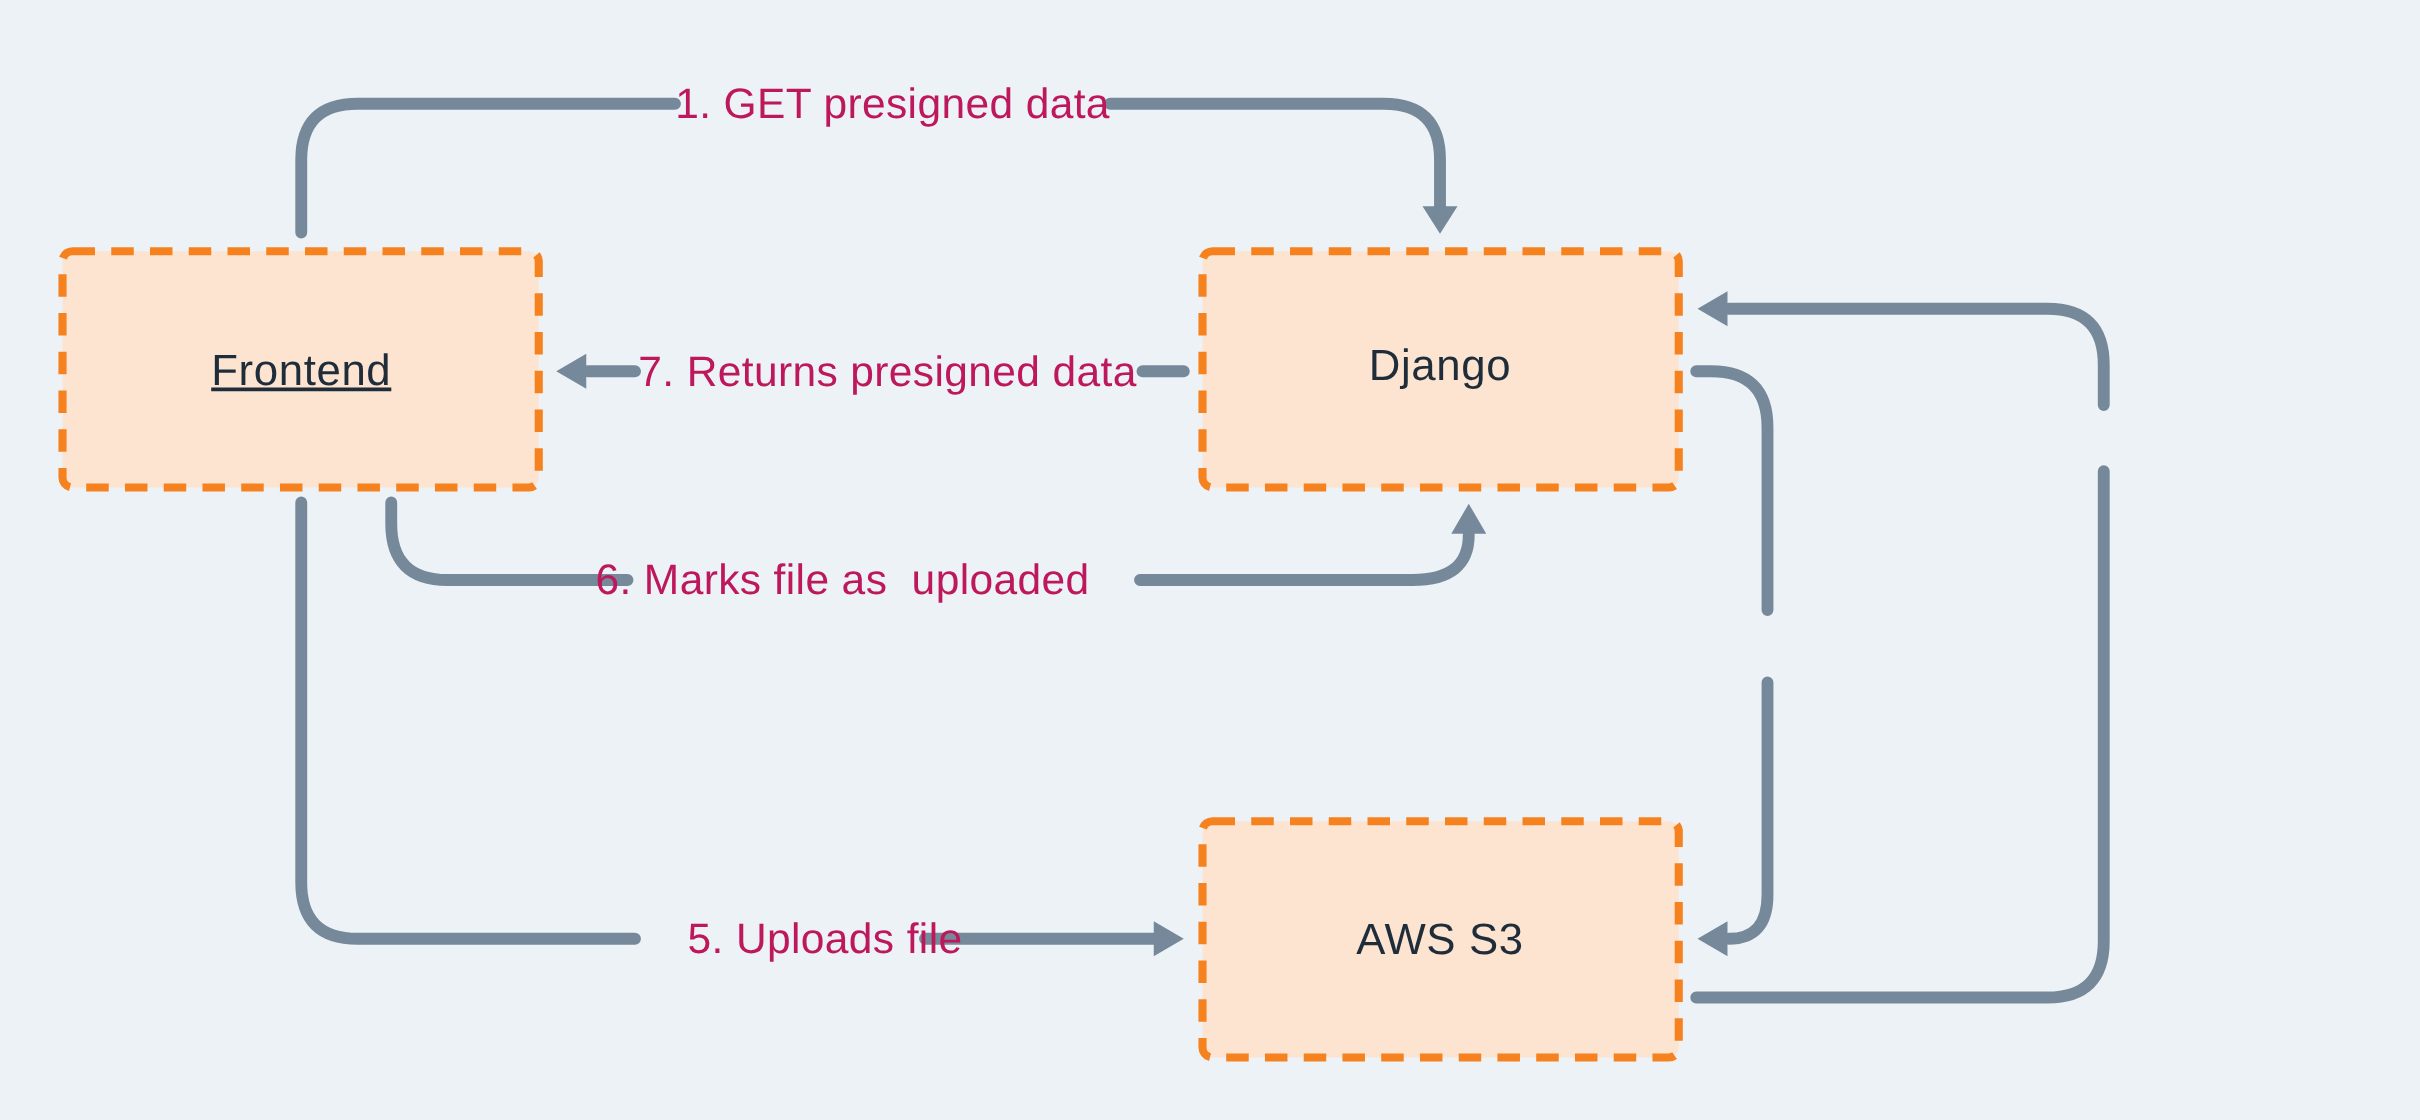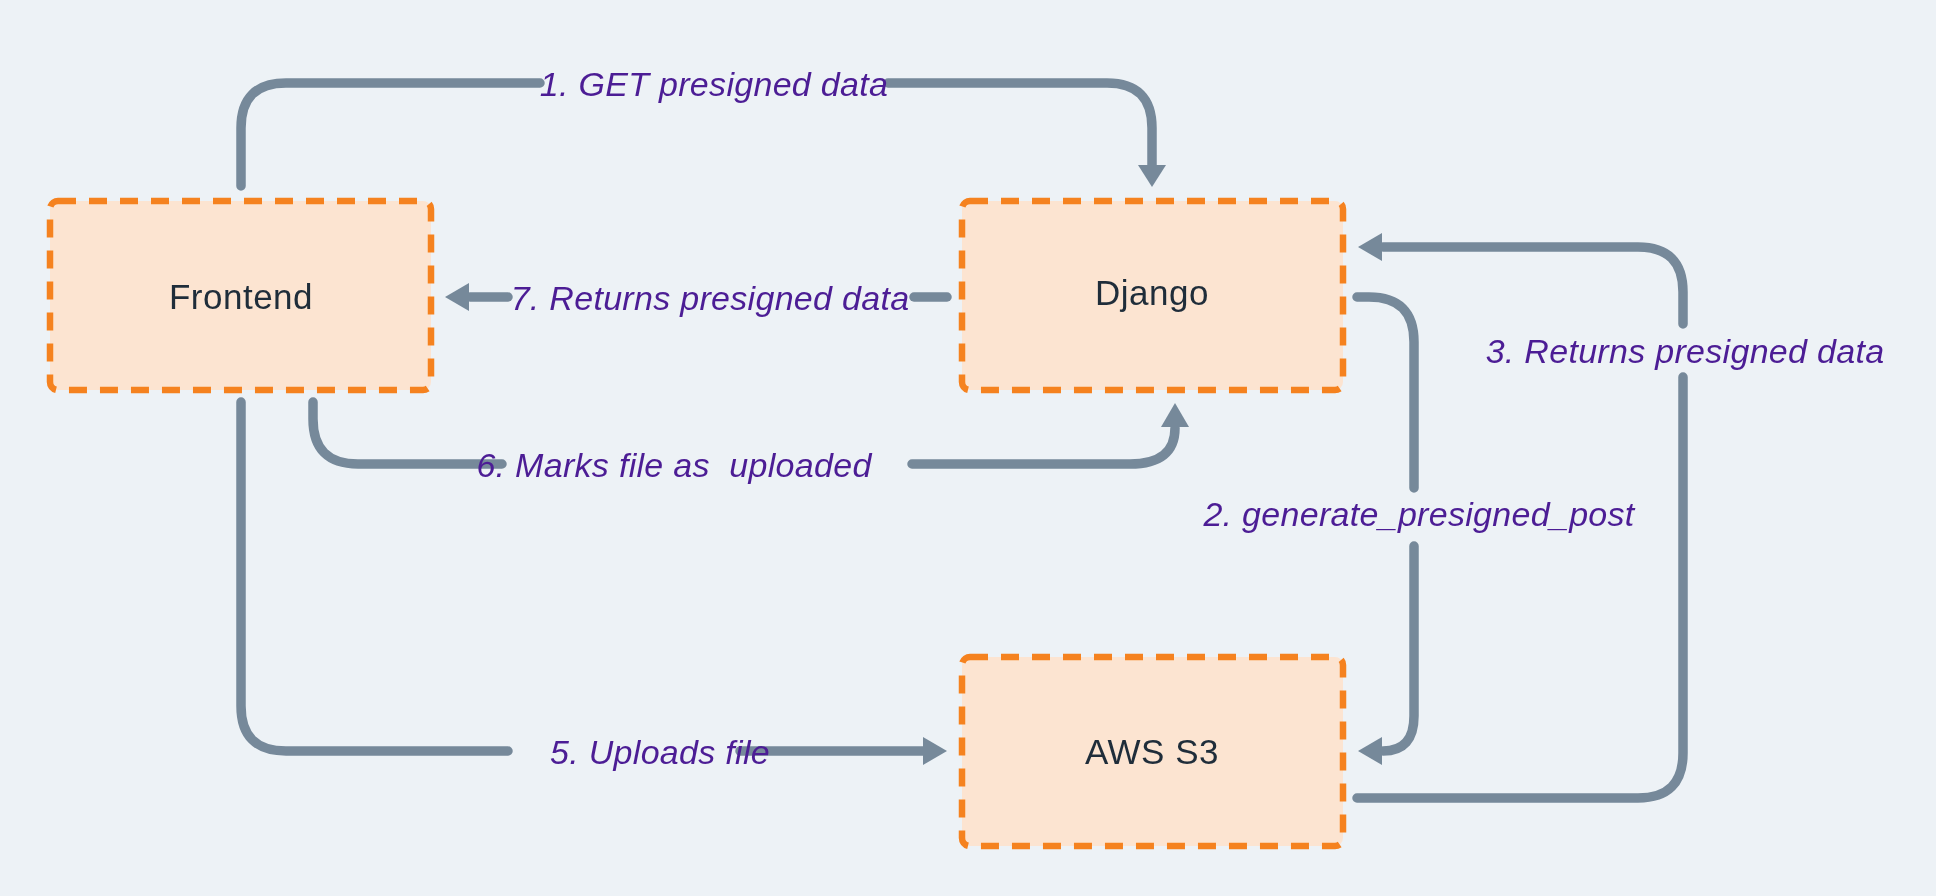--- a/index.html
+++ b/index.html
@@ -47,24 +47,23 @@
     font-weight: 400;
     color: #1F2D3A;
     white-space: pre;
     letter-spacing: 0.5px;
   }
   .edge-label {
     position: absolute;
     transform: translate(-50%, -50%);
     font-size: 34px;
     font-weight: 400;
-    color: #4c1d95;
+    color: #be185d;
     white-space: pre;
     letter-spacing: 0.3px;
-    font-style: italic;
   }
 </style>
 </head>
 <body>
 
 <div class="canvas">
 
   <svg class="layer" width="1936" height="896" viewBox="0 0 1936 896">
 
     <rect class="node-rect" x="50" y="201" width="381" height="189" rx="8"></rect>
@@ -101,24 +100,22 @@
       <polygon class="arrowhead" points="1358,751 1382,737 1382,765"></polygon>
     </g>
 
     <g>
       <path class="edge" d="M 1357 798 L 1638 798 Q 1683 798 1683 753 L 1683 377"></path>
       <path class="edge" d="M 1683 324 L 1683 292 Q 1683 247 1638 247 L 1383 247"></path>
       <polygon class="arrowhead" points="1358,247 1382,233 1382,261"></polygon>
     </g>
   </svg>
 
-  <div class="node-label" style="left:241px; top:297px;">Frontend</div>
+  <div class="node-label" style="left:241px; top:297px;text-decoration:underline;">Frontend</div>
   <div class="node-label" style="left:1152px; top:293px;">Django</div>
   <div class="node-label" style="left:1152px; top:752px;">AWS S3</div>
 
   <div class="edge-label" style="left:714px; top:84px;">1. GET presigned data</div>
-  <div class="edge-label" style="left:1419px; top:514px;">2. generate_presigned_post</div>
-  <div class="edge-label" style="left:1685px; top:351px;">3. Returns presigned data</div>
   <div class="edge-label" style="left:710px; top:298px;">7. Returns presigned data</div>
   <div class="edge-label" style="left:660px; top:752px;">5. Uploads file</div>
   <div class="edge-label" style="left:674px; top:465px;">6. Marks file as  uploaded</div>
 
 </div>
 
 </body></html>

